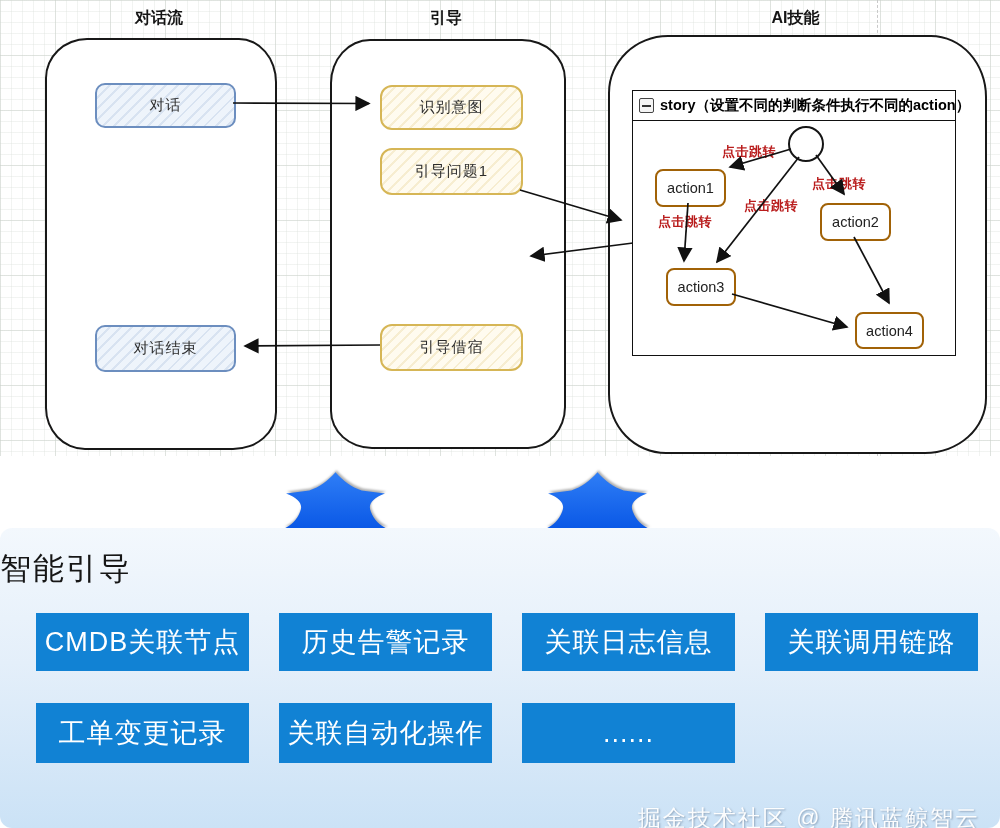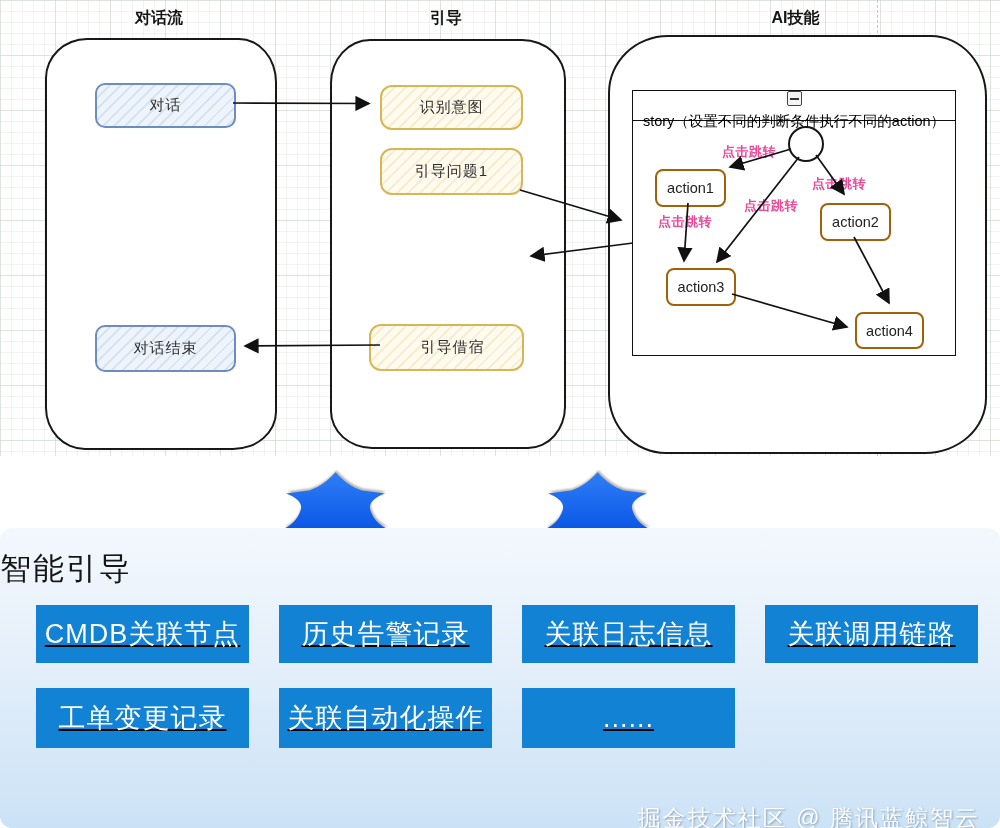--- a/index.html
+++ b/index.html
@@ -53,41 +53,41 @@
       var(--node-yellow-fill,#fffbef);
   }
   
   .story-box{
     position:absolute;left:632px;top:90px;width:322px;height:264px;
     background:#fff;border:1.8px solid #111;
   }
   .story-header{
     height:29px;border-bottom:1.8px solid #111;
     display:flex;align-items:center;gap:6px;padding:0 6px;
-    font-size:14.5px;font-weight:normal;color:#000;white-space:nowrap;flex-direction:column;
+    font-size:14.5px;font-weight:bold;color:#000;white-space:nowrap;
   }
   .collapse-box{
     width:13px;height:13px;border:1.4px solid #444;border-radius:2px;
     position:relative;flex:0 0 auto;background:#f4f4f4;
   }
   .collapse-box::after{
     content:"";position:absolute;left:2px;right:2px;top:50%;height:2px;
     margin-top:-1px;background:#333;
   }
   .state-node{
     position:absolute;display:flex;align-items:center;justify-content:center;
     background:#fff;border:2px solid #a16207;border-radius:8px;
     font-size:14.5px;color:#222;
   }
   .state-circle{
     position:absolute;left:788px;top:126px;width:32px;height:32px;
     background:#fff;border:2.2px solid #151515;border-radius:50%;
   }
   .edge-label{
-    position:absolute;font-size:13px;font-weight:bold;color:#ec4899;
+    position:absolute;font-size:13px;font-weight:bold;color:#b91c1c;
     white-space:nowrap;letter-spacing:.5px;
   }
   .connectors{position:absolute;left:0;top:0;pointer-events:none;}
 
   
   .up-arrow{position:absolute;width:113px;height:59px;
     filter:drop-shadow(1px -2px 1px rgba(110,110,110,.55));}
   .up-arrow.a1{left:279px;top:471px;}
   .up-arrow.a2{left:541px;top:471px;}
 
@@ -98,23 +98,23 @@
     background:linear-gradient(180deg,
       var(--panel-gradient-top,#f3f8fd) 0%,
       #e4effa 45%,
       var(--panel-gradient-bottom,#cbe2f6) 100%);
   }
   .bottom-title{
     position:absolute;left:0;top:20px;width:100%;text-align:left;
     font-size:31px;font-weight:500;color:#161616;letter-spacing:2px;
   }
   .chip-grid{
-    position:absolute;left:36px;top:77px;width:942px;
+    position:absolute;left:36px;top:85px;width:942px;
     display:grid;grid-template-columns:repeat(4,213px);
-    justify-content:space-between;row-gap:25px;text-decoration:underline;
+    justify-content:space-between;row-gap:32px;
   }
   .chip{
     height:58px;display:flex;align-items:center;justify-content:center;
     background:var(--accent-blue,#1182d4);color:#fff;
     font-size:27px;letter-spacing:1px;white-space:nowrap;
   }
   .chip-grid .chip:nth-child(n+5){height:60px;}
   .watermark{
     position:absolute;right:20px;top:244px;
     font-size:23px;color:rgba(255,255,255,.96);letter-spacing:2px;
@@ -137,21 +137,21 @@
 
   <div class="sketch-panel p-dialog"></div>
   <div class="sketch-panel p-guide"></div>
   <div class="sketch-panel p-ai"></div>
 
   <div class="node node-blue" style="left:95px;top:83px;width:137px;height:41px;">对话</div>
   <div class="node node-blue" style="left:95px;top:325px;width:137px;height:43px;">对话结束</div>
 
   <div class="node node-yellow" style="left:380px;top:85px;width:139px;height:41px;">识别意图</div>
   <div class="node node-yellow" style="left:380px;top:148px;width:139px;height:43px;">引导问题1</div>
-  <div class="node node-yellow" style="left:369px;top:324px;width:139px;height:43px;padding-left:12px;">引导借宿</div>
+  <div class="node node-yellow" style="left:380px;top:324px;width:139px;height:43px;">引导借宿</div>
 
   <div class="story-box">
     <div class="story-header">
       <span class="collapse-box"></span>
       <span>story（设置不同的判断条件执行不同的action）</span>
     </div>
   </div>
 
   <div class="state-circle"></div>
   <div class="state-node" style="left:655px;top:169px;width:67px;height:34px;">action1</div>

